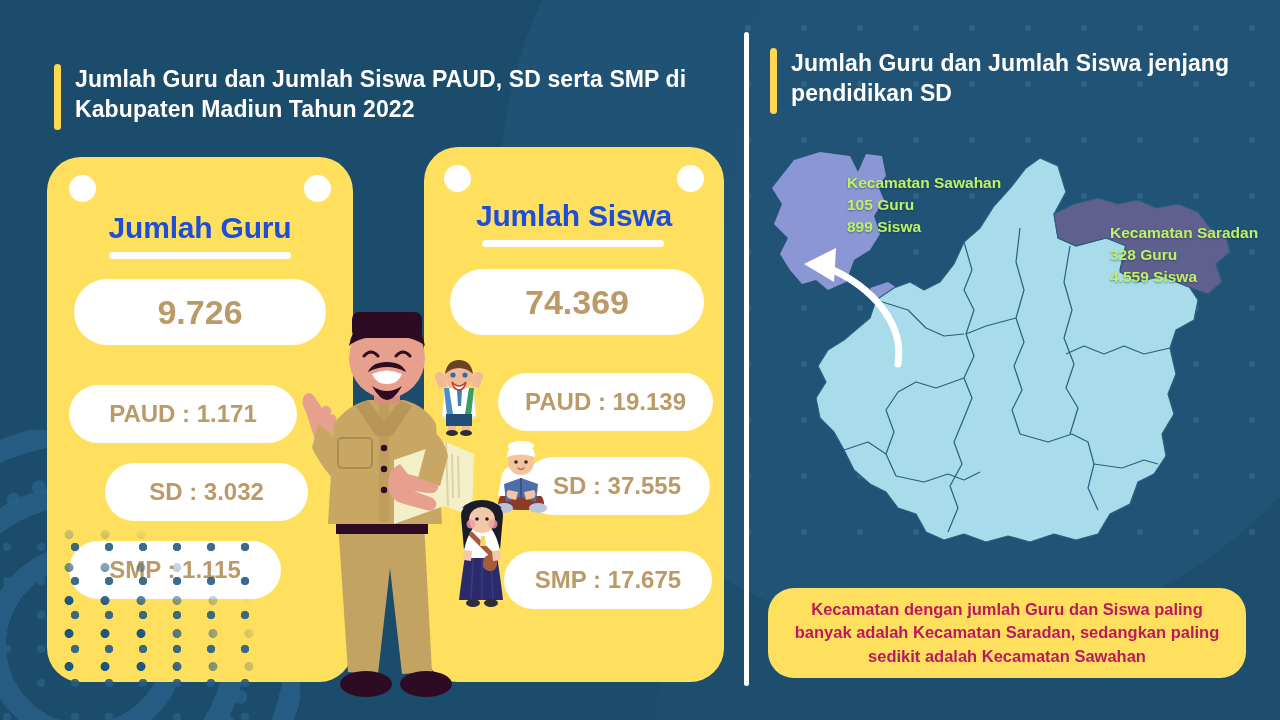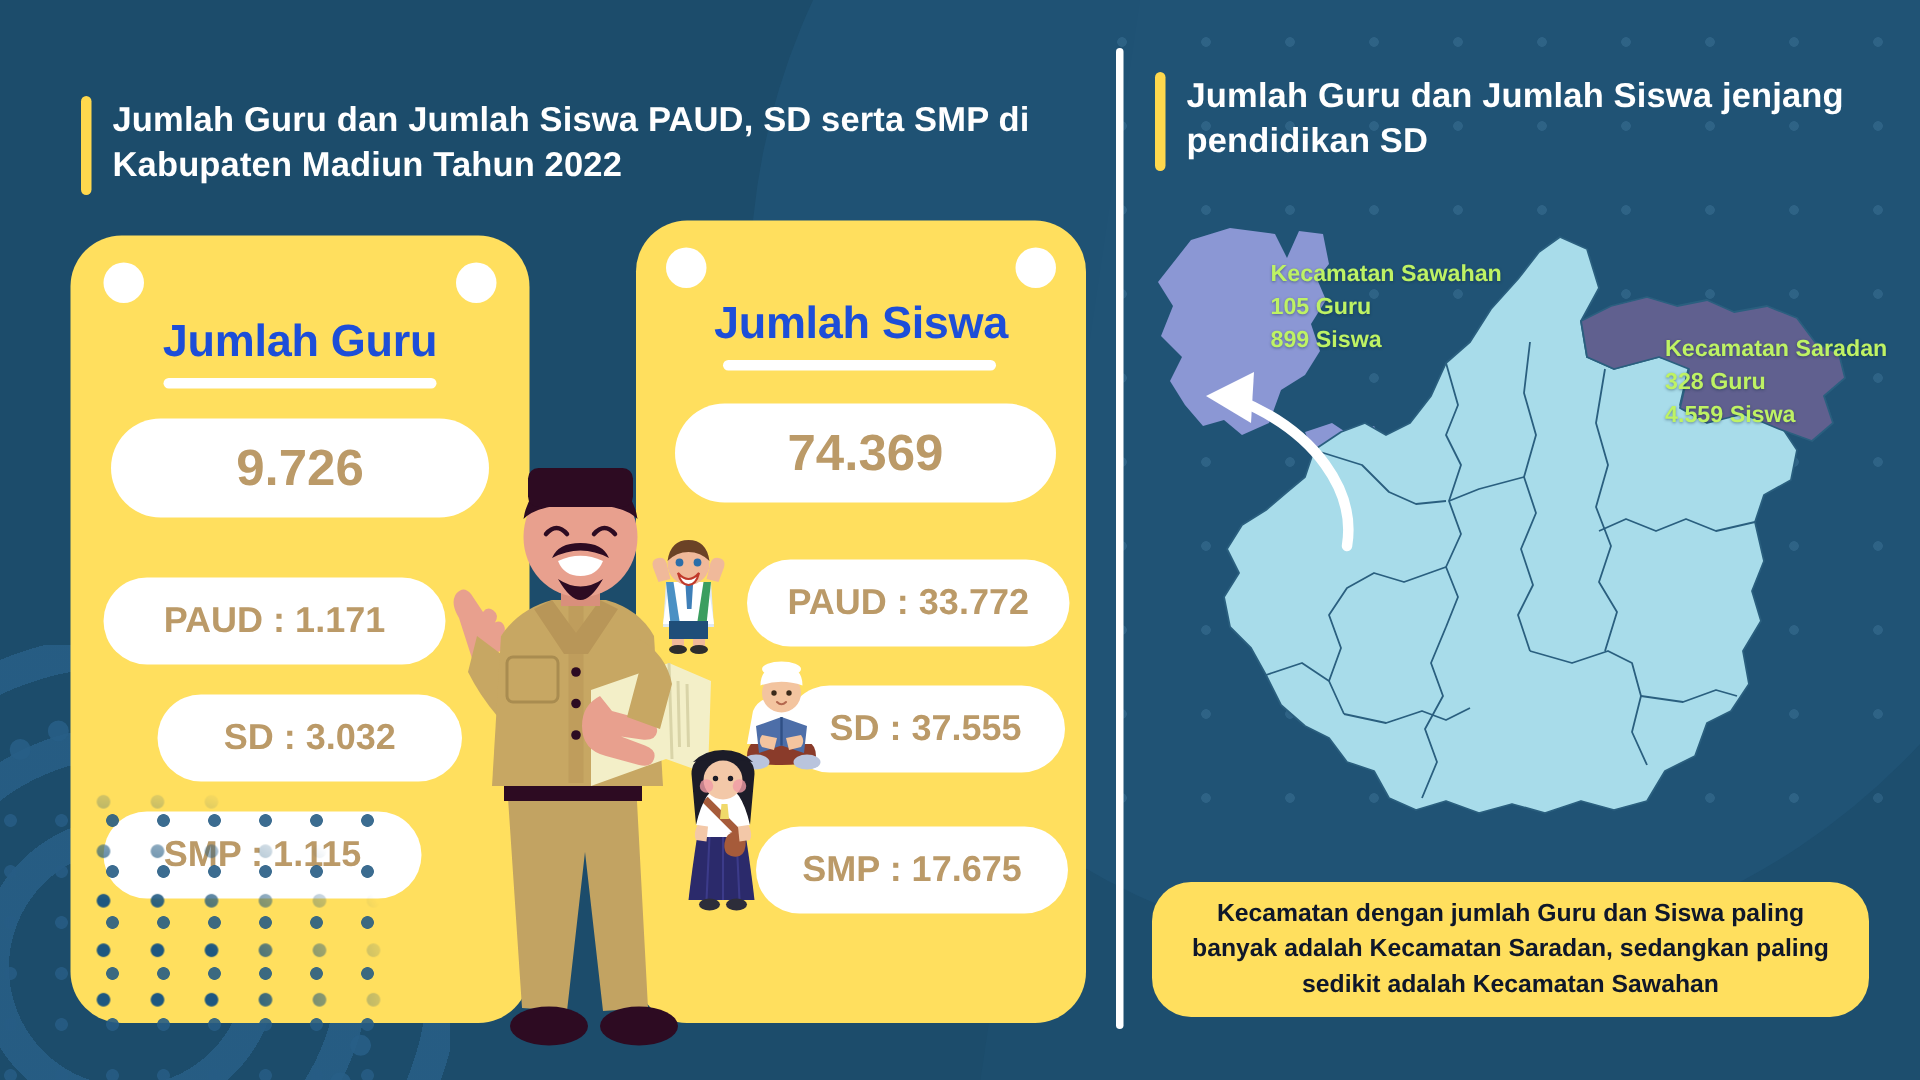--- a/index.html
+++ b/index.html
@@ -135,21 +135,21 @@
   #label-sawahan { left:812px; top:172px; }
   #label-saradan { left:1075px; top:222px; }
 
   
   #note-box {
     position:absolute; left:768px; top:588px; width:478px; height:90px;
     background:#ffdf5e; border-radius:26px;
     display:flex; align-items:center; justify-content:center;
     text-align:center; padding:0 16px;
   }
-  #note-text { font-size:16.5px; font-weight:bold; color:#0f172a; line-height:1.42; }
+  #note-text { font-size:16.5px; font-weight:bold; color:#be185d; line-height:1.42; }
 </style>
 </head>
 <body>
 
 <div class="stage">
 
   <div class="bg-base"></div>
   <div class="bg-wedge"></div>
   <div class="bg-sheen"></div>
   <div class="bg-dots-right"></div>
@@ -180,21 +180,21 @@
     <div class="card-dots"></div>
   </div>
 
   <div class="card" id="card-siswa">
     <div class="card-hole l"></div>
     <div class="card-hole r"></div>
     <div class="card-heading">Jumlah Siswa</div>
     <div class="card-underline"></div>
 
     <div class="pill big" id="s-total">74.369</div>
-    <div class="pill sub" id="s-paud">PAUD : 33.772</div>
+    <div class="pill sub" id="s-paud">PAUD : 19.139</div>
     <div class="pill sub" id="s-sd">SD : 37.555</div>
     <div class="pill sub" id="s-smp">SMP : 17.675</div>
   </div>
 
   <svg class="illus" id="teacher" viewBox="0 0 215 408">
 
     <path d="M30 100 q-6 -10 -2 -16 q5 -6 10 0 l8 12 q3 -4 7 -1 q4 3 1 8 q4 -2 6 2 q2 4 -2 7 q4 0 4 4 q0 5 -7 7 l-16 5 z" fill="#e8a08e"></path>
     <path d="M42 112 l24 18 q12 9 18 22 l-28 14 q-12 -14 -20 -30 z" fill="#c7a763"></path>
 
     <path d="M62 210 h86 l8 150 -30 2 -12 -106 -12 106 -30 -2 z" fill="#c2a362"></path>

